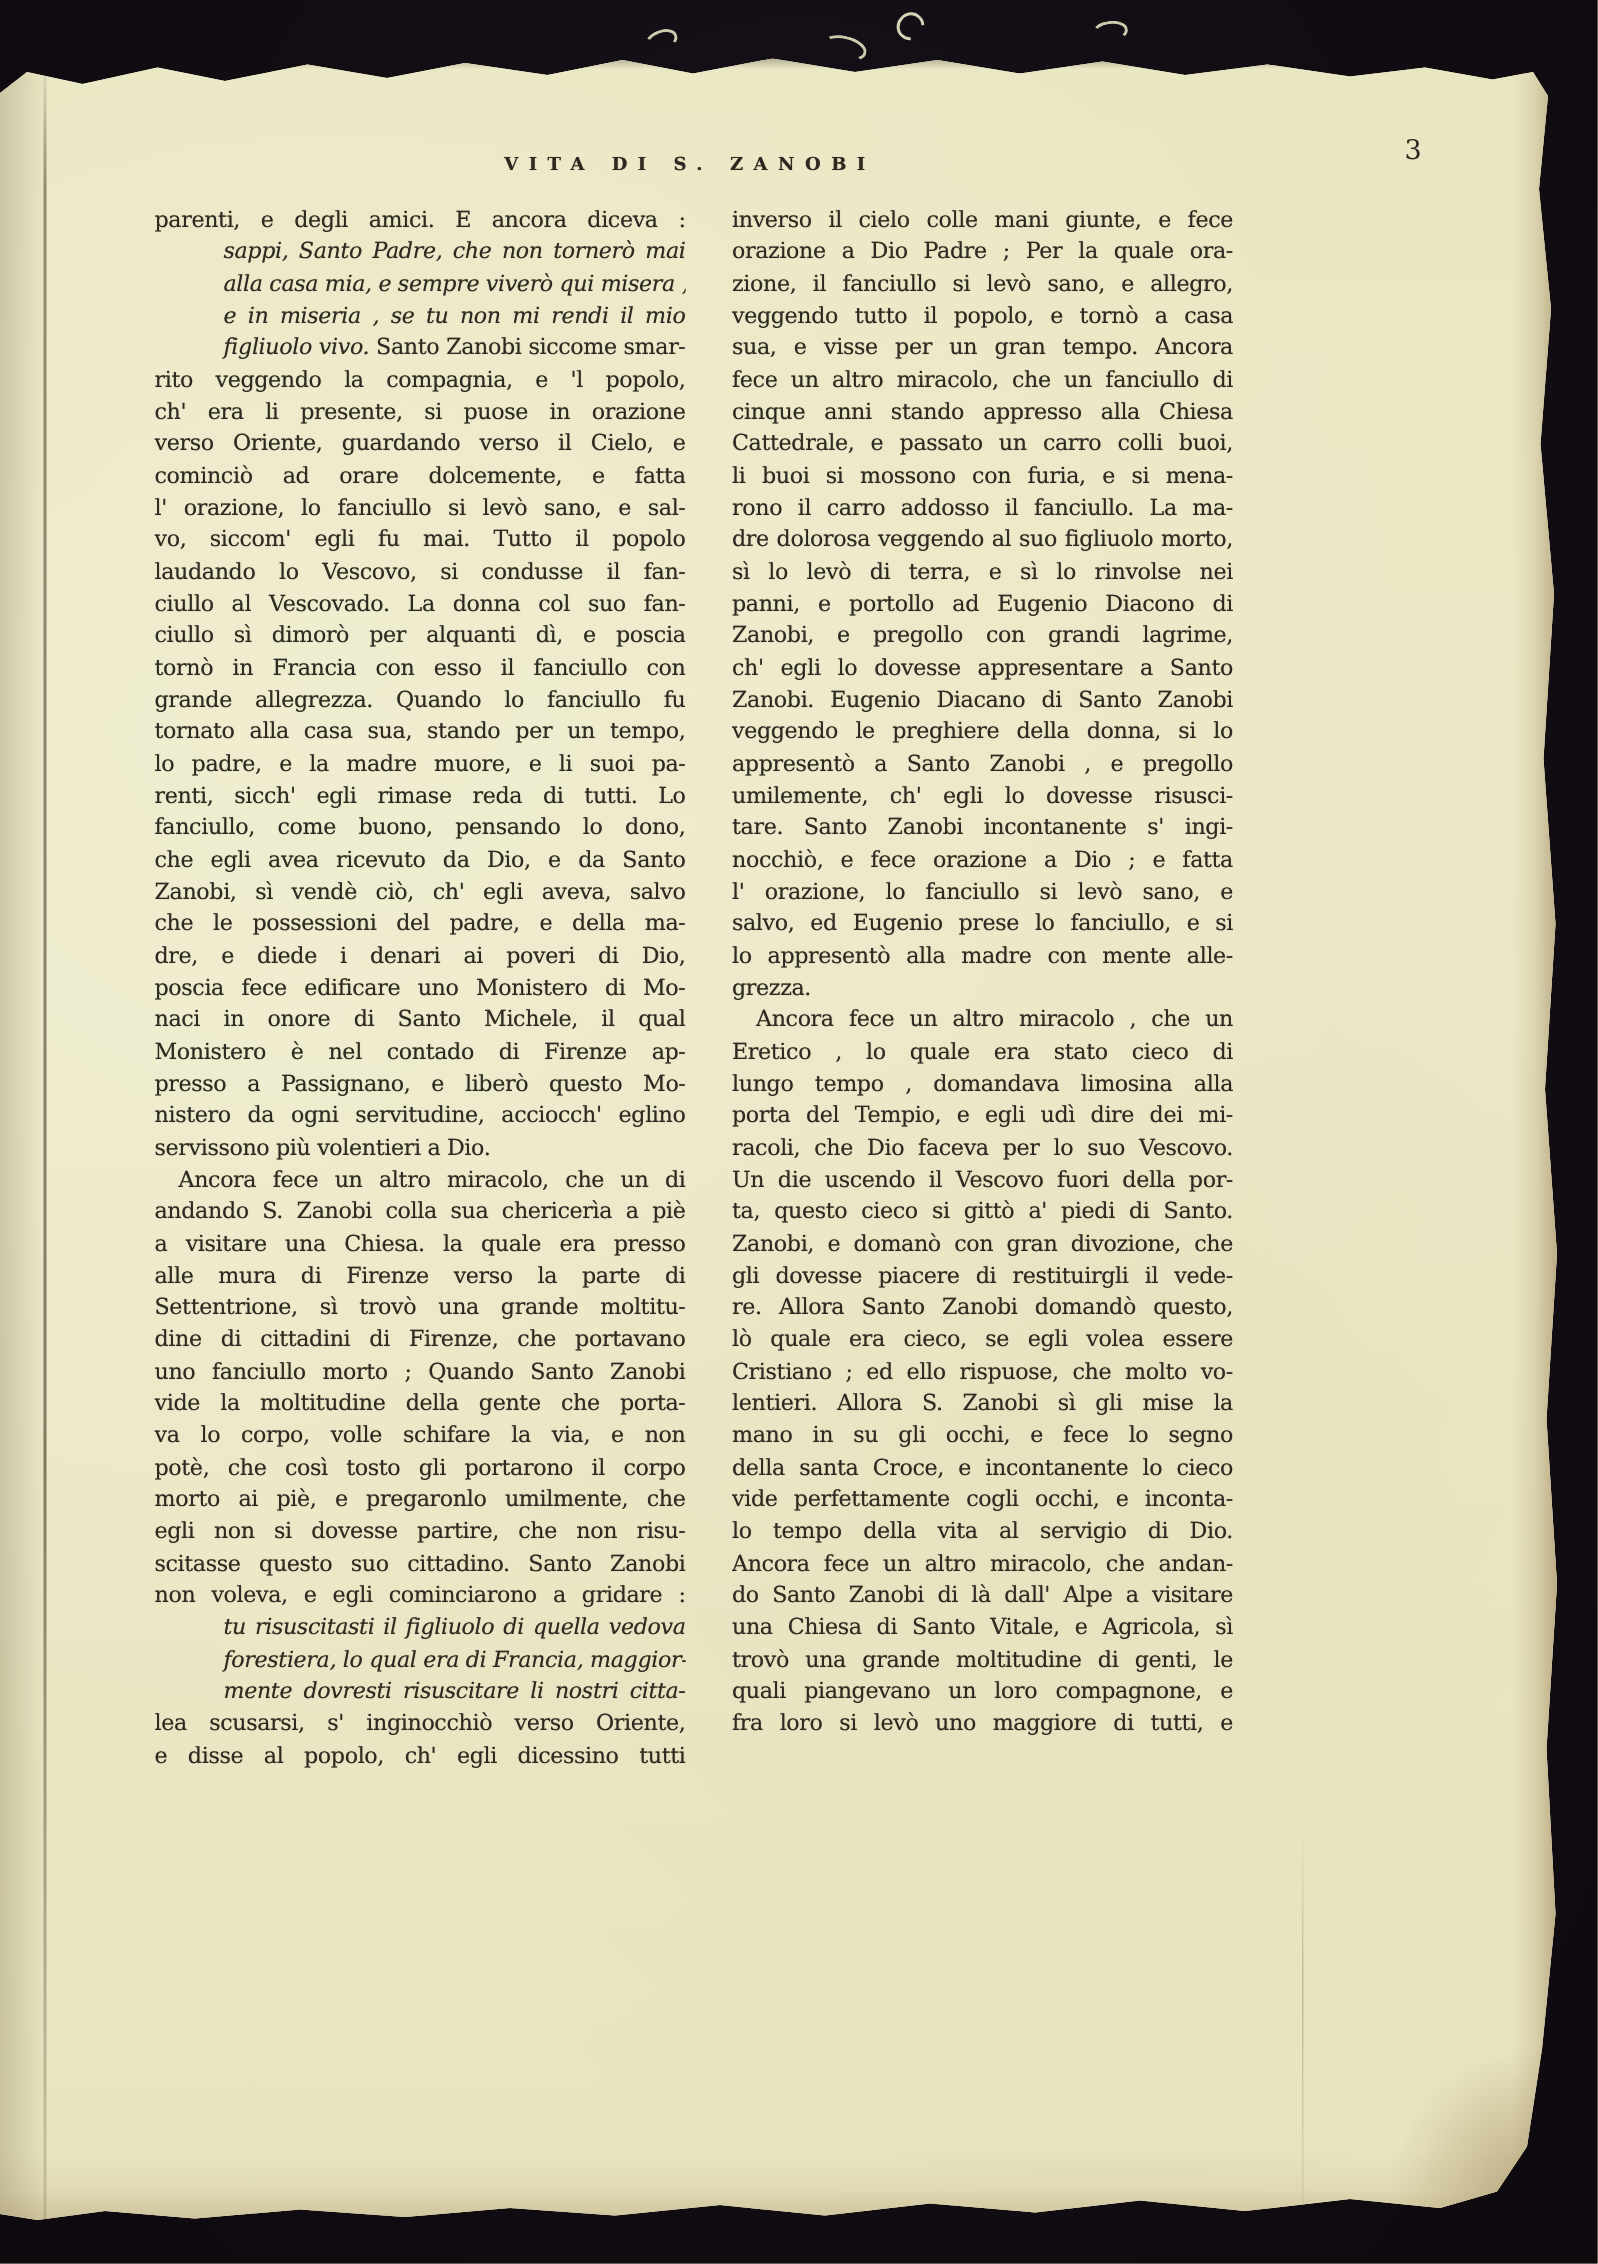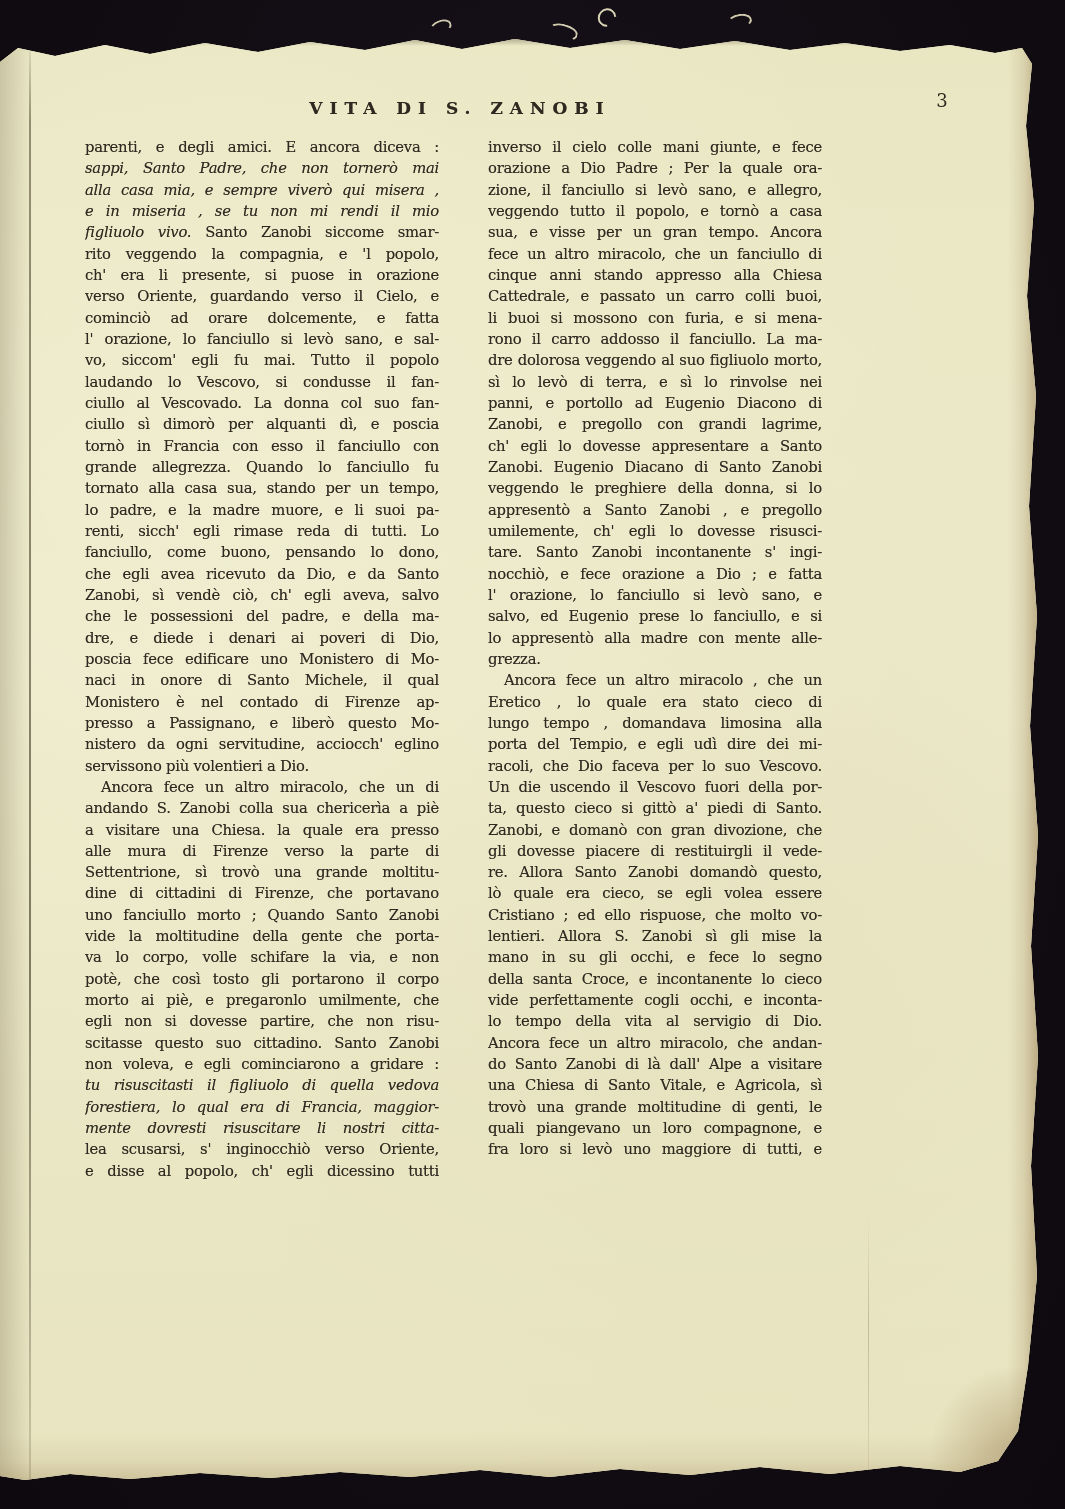--- a/index.html
+++ b/index.html
@@ -49,36 +49,36 @@
   }
   .fiber{position:absolute;border:2px solid #cfc9ad;border-radius:50%;
     border-bottom-color:transparent;border-left-color:transparent;}
   .f1{left:430px;top:20px;width:18px;height:10px;transform:rotate(-20deg);}
   .f2{left:548px;top:24px;width:26px;height:12px;transform:rotate(14deg);}
   .f3{left:598px;top:8px;width:14px;height:15px;transform:rotate(42deg);border-color:#d8d2b4;border-right-color:transparent;}
   .f4{left:728px;top:14px;width:20px;height:10px;transform:rotate(-8deg);}
 
   .header-row{position:absolute;left:100px;top:62px;width:720px;text-align:center;}
   .title{
-    font-size:17px;letter-spacing:7px;color:#2e2820;font-weight:bold;
+    font-size:12px;letter-spacing:7px;color:#2e2820;font-weight:bold;
     text-shadow:0 0 0.5px rgba(46,40,32,0.55);
   }
   .pageno{
     position:absolute;left:925px;top:54px;width:34px;text-align:center;
     font-size:18px;color:#2e2820;
   }
   .col{position:absolute;top:100px;color:#2e2a21;}
-  .col-left{left:85px;width:354px;}
+  .col-left{left:103px;width:354px;}
   .col-right{left:488px;width:334px;}
   .line{
     height:21.33px;line-height:21.33px;font-size:14.8px;letter-spacing:-0.25px;
     text-align:justify;text-align-last:justify;overflow:hidden;white-space:nowrap;
     text-shadow:0 0 0.5px rgba(43,37,28,0.5);
   }
-  .line i{}
+  .line i{margin-left:46px;}
   .line.indent{text-indent:16px;}
   .line.no-just{text-align:right;text-align-last:left;}
 </style>
 </head>
 <body>
 
 <div class="scan">
   <div class="paper">
     <div class="edge-shade"></div>
     <div class="gutter-crease"></div>

